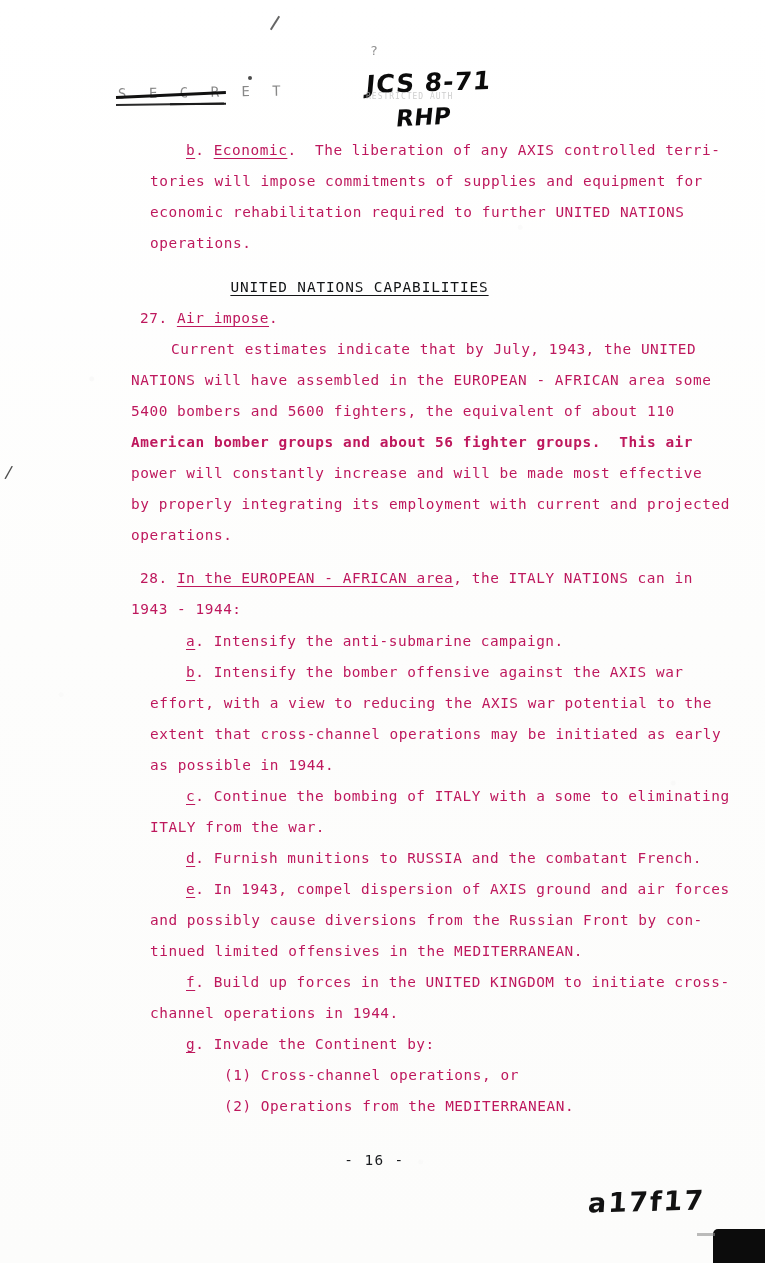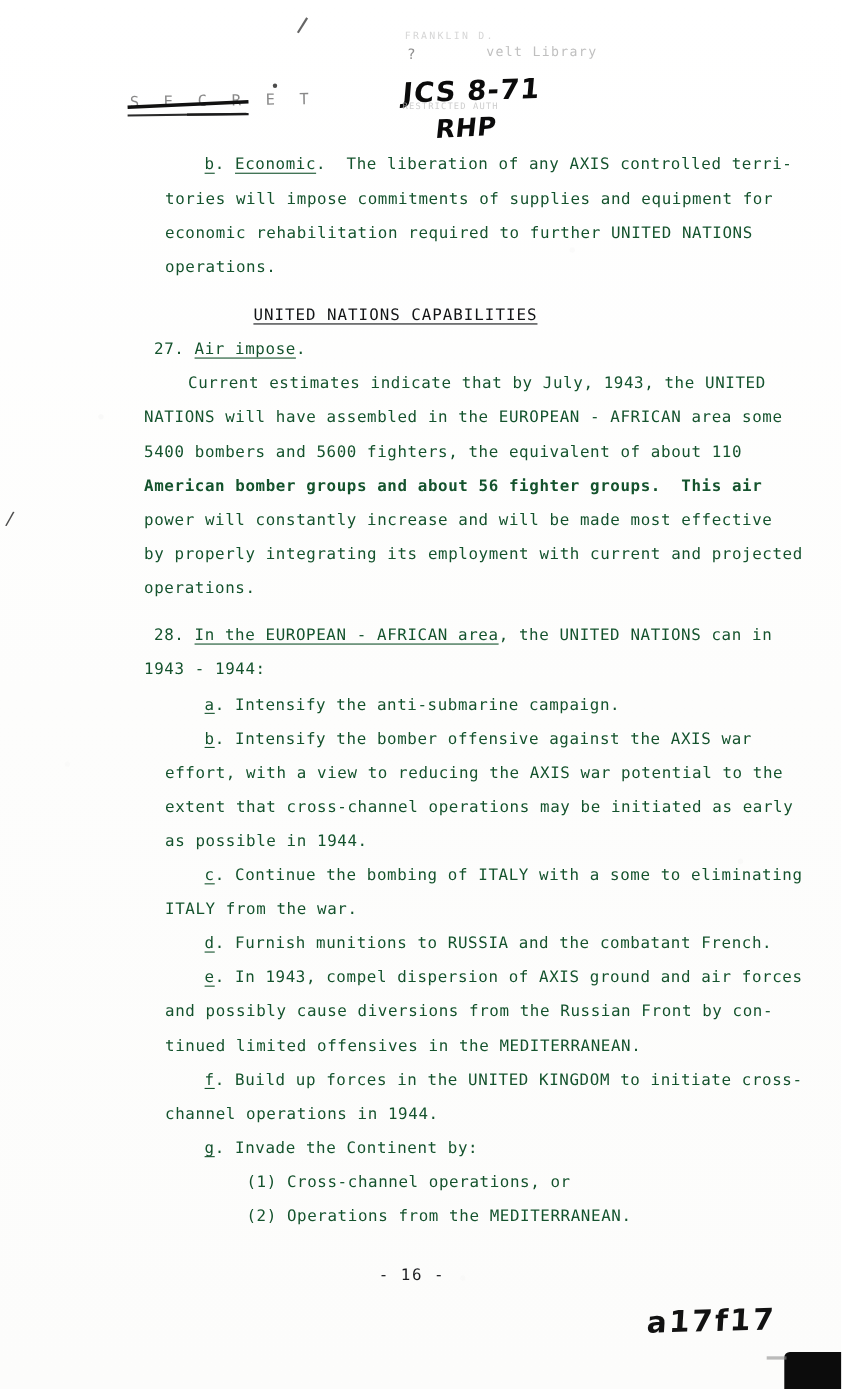--- a/index.html
+++ b/index.html
@@ -190,21 +190,21 @@
     left: 0;
     top: 0;
     width: 765px;
   }
   .tl {
     position: absolute;
     font-family: "DejaVu Sans Mono", "Liberation Mono", monospace;
     font-size: 14.4px;
     line-height: 1;
     letter-spacing: 0.55px;
-    color: #14532d;
+    color: #be185d;
     white-space: pre;
   }
   .u { text-decoration: underline; text-underline-offset: 3px; }
   .heading {
     position: absolute;
     width: 719px;
     text-align: center;
     font-family: "DejaVu Sans Mono", "Liberation Mono", monospace;
     font-size: 14.4px;
     letter-spacing: 0.9px;
@@ -231,24 +231,20 @@
   <div class="paper-tone"></div>
 
   <div class="tick-mark"></div>
   <div class="dot-mark"></div>
 
   <div class="secret-stamp">S E C R E T</div>
   <div class="strike-a"></div>
   <div class="strike-b"></div>
   <div class="strike-c"></div>
 
-  <div class="lib-stamp">
-    <span class="l1">FRANKLIN D.</span>
-    <span class="l2">velt Library</span>
-  </div>
   <div class="lib-q">?</div>
 
   <div class="hand hand-jcs">JCS 8-71</div>
   <div class="faint-stamp-2">RESTRICTED  AUTH</div>
   <div class="hand hand-rhp">RHP</div>
 
   <div class="edge-mark">/</div>
 
   <div class="body">
 
@@ -262,21 +258,21 @@
     <div class="tl" style="left:140px; top:311px;"><span>27.</span><span> </span><span class="u">Air impose</span><span>.</span></div>
 
     <div class="tl" style="left:171px; top:342px;">Current estimates indicate that by July, 1943, the UNITED</div>
     <div class="tl" style="left:131px; top:373px;">NATIONS will have assembled in the EUROPEAN - AFRICAN area some</div>
     <div class="tl" style="left:131px; top:404px;">5400 bombers and 5600 fighters, the equivalent of about 110</div>
     <div class="tl" style="left:131px; top:435px;font-weight:bold;">American bomber groups and about 56 fighter groups.  This air</div>
     <div class="tl" style="left:131px; top:466px;">power will constantly increase and will be made most effective</div>
     <div class="tl" style="left:131px; top:497px;">by properly integrating its employment with current and projected</div>
     <div class="tl" style="left:131px; top:528px;">operations.</div>
 
-    <div class="tl" style="left:140px; top:571px;"><span>28.</span><span> </span><span class="u">In the EUROPEAN - AFRICAN area</span><span>, the UNITED NATIONS can in</span></div>
+    <div class="tl" style="left:140px; top:571px;"><span>28.</span><span> </span><span class="u">In the EUROPEAN - AFRICAN area</span><span>, the ITALY NATIONS can in</span></div>
     <div class="tl" style="left:131px; top:602px;">1943 - 1944:</div>
 
     <div class="tl" style="left:186px; top:634px;"><span class="u">a</span><span>. Intensify the anti-submarine campaign.</span></div>
 
     <div class="tl" style="left:186px; top:665px;"><span class="u">b</span><span>. Intensify the bomber offensive against the AXIS war</span></div>
     <div class="tl" style="left:150px; top:696px;">effort, with a view to reducing the AXIS war potential to the</div>
     <div class="tl" style="left:150px; top:727px;">extent that cross-channel operations may be initiated as early</div>
     <div class="tl" style="left:150px; top:758px;">as possible in 1944.</div>
 
     <div class="tl" style="left:186px; top:789px;"><span class="u">c</span><span>. Continue the bombing of ITALY with a some to eliminating</span></div>

